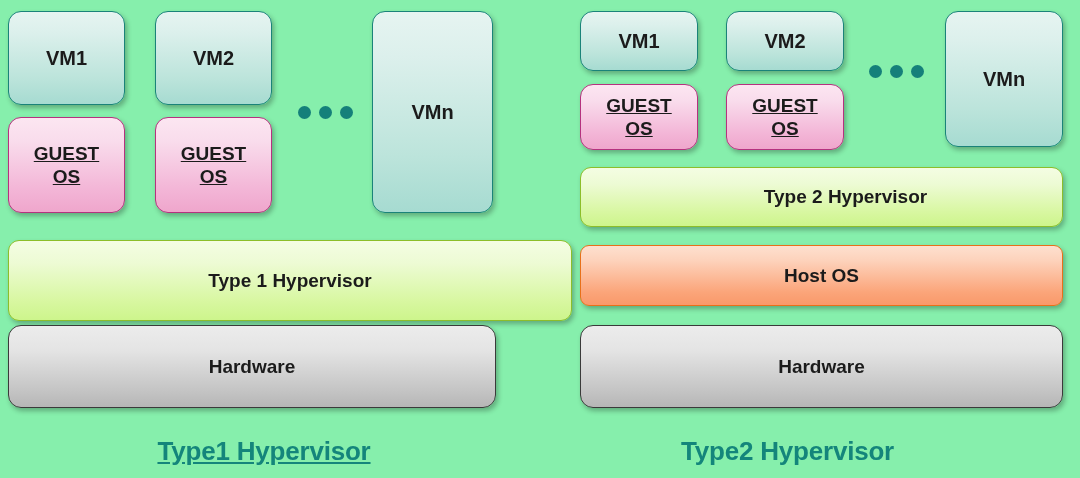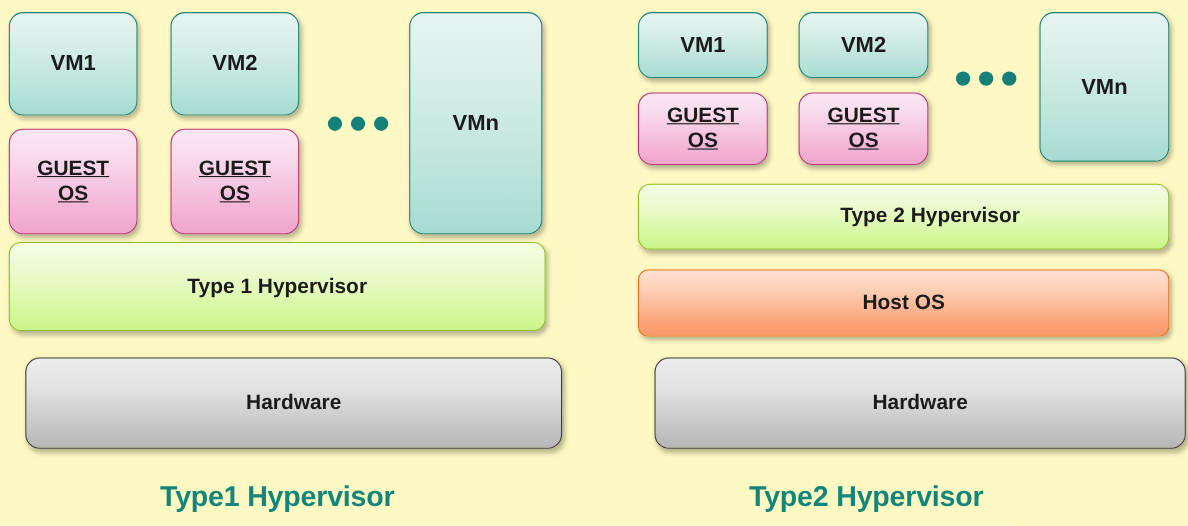--- a/index.html
+++ b/index.html
@@ -8,21 +8,21 @@
     background: #ffffff;
   }
   body {
     font-family: "Liberation Sans", sans-serif;
     -webkit-font-smoothing: antialiased;
   }
   #canvas {
     position: relative;
     width: 1080px;
     height: 478px;
-    background: #fef9c3;
+    background: #86efac;
     overflow: hidden;
   }
 
   
   .box {
     position: absolute;
     box-sizing: border-box;
     display: flex;
     align-items: center;
     justify-content: center;
@@ -67,21 +67,20 @@
     font-size: 19px;
     text-align: right;
   }
 
   
   .hardware {
     background: linear-gradient(to bottom, #ececec 0%, #e4e4e4 30%, #c4c4c4 80%, #b6b6b6 100%);
     border-color: #3a3a3a;
     border-radius: 13px;
     font-size: 19px;
-    margin-left: 15px;
   }
 
   
   .dots {
     position: absolute;
     display: flex;
     align-items: center;
     gap: 8px;
   }
   .dots i {
@@ -133,29 +132,29 @@
     <div class="dots" style="left:298px; top:106px;">
       <i></i>
         <i></i>
         <i></i>
     </div>
 
     <div class="box vm" style="left:372px; top:11px; width:121px; height:202px;">
       <span>VMn</span>
     </div>
 
-    <div class="box hyper" style="left:8px; top:220px; width:488px; height:81px;">
+    <div class="box hyper" style="left:8px; top:240px; width:564px; height:81px;">
       <span>Type 1 Hypervisor</span>
     </div>
 
     <div class="box hardware" style="left:8px; top:325px; width:488px; height:83px;">
       <span>Hardware</span>
     </div>
 
-    <div class="caption" style="left:0px; top:436px; width:504px;">Type1 Hypervisor</div>
+    <div class="caption" style="left:12px; top:436px; width:504px;text-decoration:underline;">Type1 Hypervisor</div>
   </div>
 
   <div>
 
     <div class="box vm" style="left:580px; top:11px; width:118px; height:60px;">
       <span>VM1</span>
     </div>
 
     <div class="box guest two-line" style="left:580px; top:84px; width:118px; height:66px;">
       <span>GUEST

